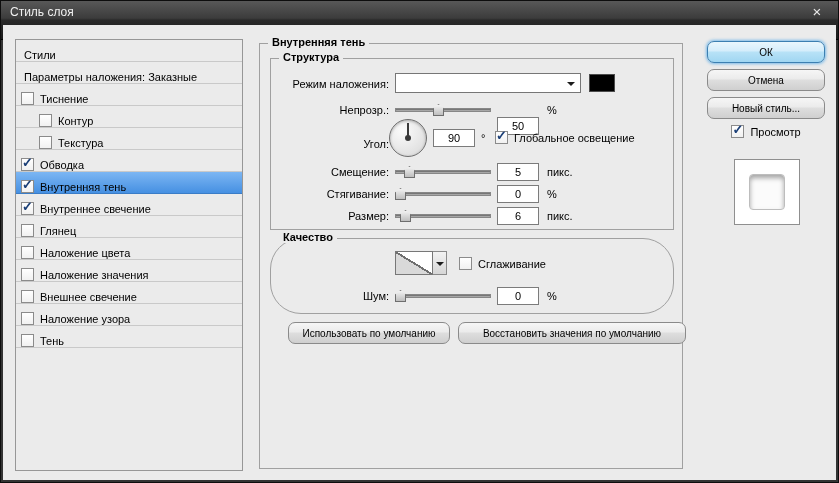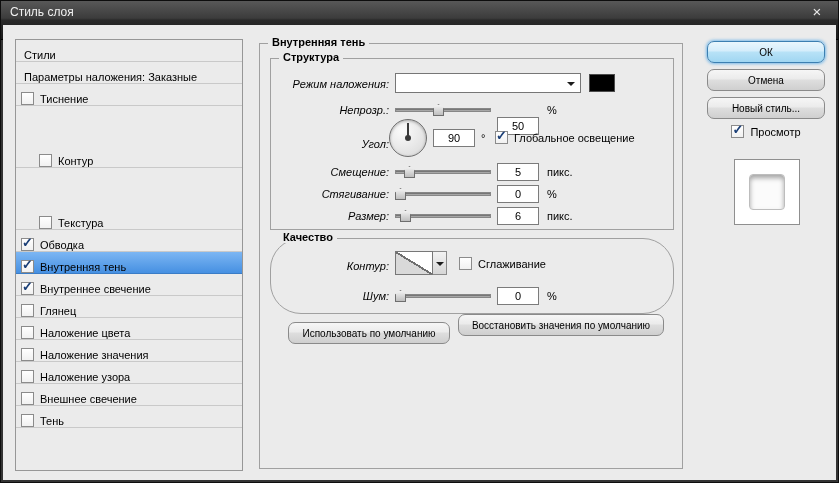--- a/index.html
+++ b/index.html
@@ -15,37 +15,37 @@
     color:#e8e8e8; font-size:15px; line-height:17px; cursor:default; }
 
   .dlg-body { position:absolute; top:24px; left:2px; right:2px; bottom:2px; background:#ebebeb; }
 
   
   .styles-panel { position:absolute; left:12px; top:14px; width:228px; height:432px;
     border:1px solid #979797; background:#ebebeb; }
   .srow { display:flex; align-items:flex-end; gap:6px; height:22px; padding-left:5px;
     border-bottom:1px solid #c9c9c9; }
   .srow.hdr { padding-left:8px; }
-  .srow.indent { padding-left:23px;margin-top:40px; }
+  .srow.indent { padding-left:23px; }
   .srow.selected { background:linear-gradient(#7cb6f3, #4690e2); border-bottom-color:#3a7cc6; }
   .slbl { white-space:nowrap; }
 
   .cb { position:relative; width:13px; height:13px; flex:0 0 auto;
     background:linear-gradient(#ffffff,#f1f1f1); border:1px solid #8b8b8b; display:inline-block; }
   .tick { position:absolute; left:0px; top:-4px; font-size:13px; font-weight:bold; color:#1b3f77; }
 
   
   .groupbox { position:absolute; border:1px solid #a0a0a0; }
   .legend { position:absolute; top:-8px; left:8px; padding:0 4px; background:#ebebeb; font-weight:bold; }
 
   .effect-group { left:256px; top:18px; width:424px; height:426px; }
   .fs-structure { left:10px; top:14px; width:404px; height:172px; }
   .fs-quality   { left:10px; top:194px; width:404px; height:76px;border-radius:31px; }
 
-  .flabel { position:absolute; left:0; width:118px; text-align:right; line-height:18px;font-style:italic; }
+  .flabel { position:absolute; left:0; width:118px; text-align:right; line-height:18px; }
 
   .combo { position:absolute; height:20px; background:#fff; border:1px solid #767676; }
   .combo-txt { display:block; padding-left:6px; line-height:18px; }
   .combo-arrow { position:absolute; right:5px; top:8px; width:0; height:0;
     border:4px solid transparent; border-top-color:#1c1c1c; border-bottom:none; }
 
   .swatch { position:absolute; width:26px; height:18px; border:1px solid #4c4c4c; }
 
   .slider { position:absolute; width:96px; height:14px; }
   .track { position:absolute; left:0; right:0; top:5px; height:4px; background:#aeaeae;
@@ -160,27 +160,27 @@
       <div class="srow">
         <span class="cb">
             <span class="tick"></span>
           </span>
         <span class="slbl">Наложение значения</span>
       </div>
       <div class="srow">
         <span class="cb">
             <span class="tick"></span>
           </span>
+        <span class="slbl">Внешнее свечение</span>
+      </div>
+      <div class="srow">
+        <span class="cb">
+            <span class="tick"></span>
+          </span>
         <span class="slbl">Наложение узора</span>
-      </div>
-      <div class="srow">
-        <span class="cb">
-            <span class="tick"></span>
-          </span>
-        <span class="slbl">Внешнее свечение</span>
       </div>
       <div class="srow">
         <span class="cb">
             <span class="tick"></span>
           </span>
         <span class="slbl">Тень</span>
       </div>
     </div>
 
     <div class="groupbox effect-group">
@@ -238,41 +238,40 @@
           <span class="track"></span>
           <span class="thumb" style="left:5px"></span>
         </div>
         <input class="valbox" style="left: 226px; top: 148px;" value="6">
         <span class="unit" style="left:276px; top:148px">пикс.</span>
       </div>
 
       <div class="groupbox fs-quality">
         <span class="legend">Качество</span>
 
-        <span class="flabel" style="top:18px">Контур:</span>
         <span class="contour-swatch" style="left:124px; top:12px"></span>
         <span class="contour-arrow-btn" style="left:162px; top:12px"></span>
         <div class="check-inline" style="left:188px; top:18px">
           <span class="cb">
               <span class="tick"></span>
             </span>
           <span>Сглаживание</span>
         </div>
 
         <span class="flabel" style="top:48px">Шум:</span>
         <div class="slider" style="left:124px; top:50px">
           <span class="track"></span>
           <span class="thumb" style="left:0px"></span>
         </div>
         <input class="valbox" style="left: 226px; top: 48px;" value="0">
         <span class="unit" style="left:276px; top:48px">%</span>
       </div>
 
       <button class="btn" style="left:28px; top:278px; width:162px">Использовать по умолчанию</button>
-      <button class="btn" style="left:198px; top:270px; width:206px">Восстановить значения по умолчанию</button>
+      <button class="btn" style="left:198px; top:278px; width:228px">Восстановить значения по умолчанию</button>
     </div>
 
     <button class="btn btn-default" style="left:704px; top:16px; width:118px">ОК</button>
     <button class="btn" style="left:704px; top:44px; width:118px">Отмена</button>
     <button class="btn" style="left:704px; top:72px; width:118px">Новый стиль...</button>
 
     <div class="check-inline" style="left:704px; top:100px; width:118px; justify-content:center">
       <span class="cb">
           <span class="tick">✓</span>
         </span>

